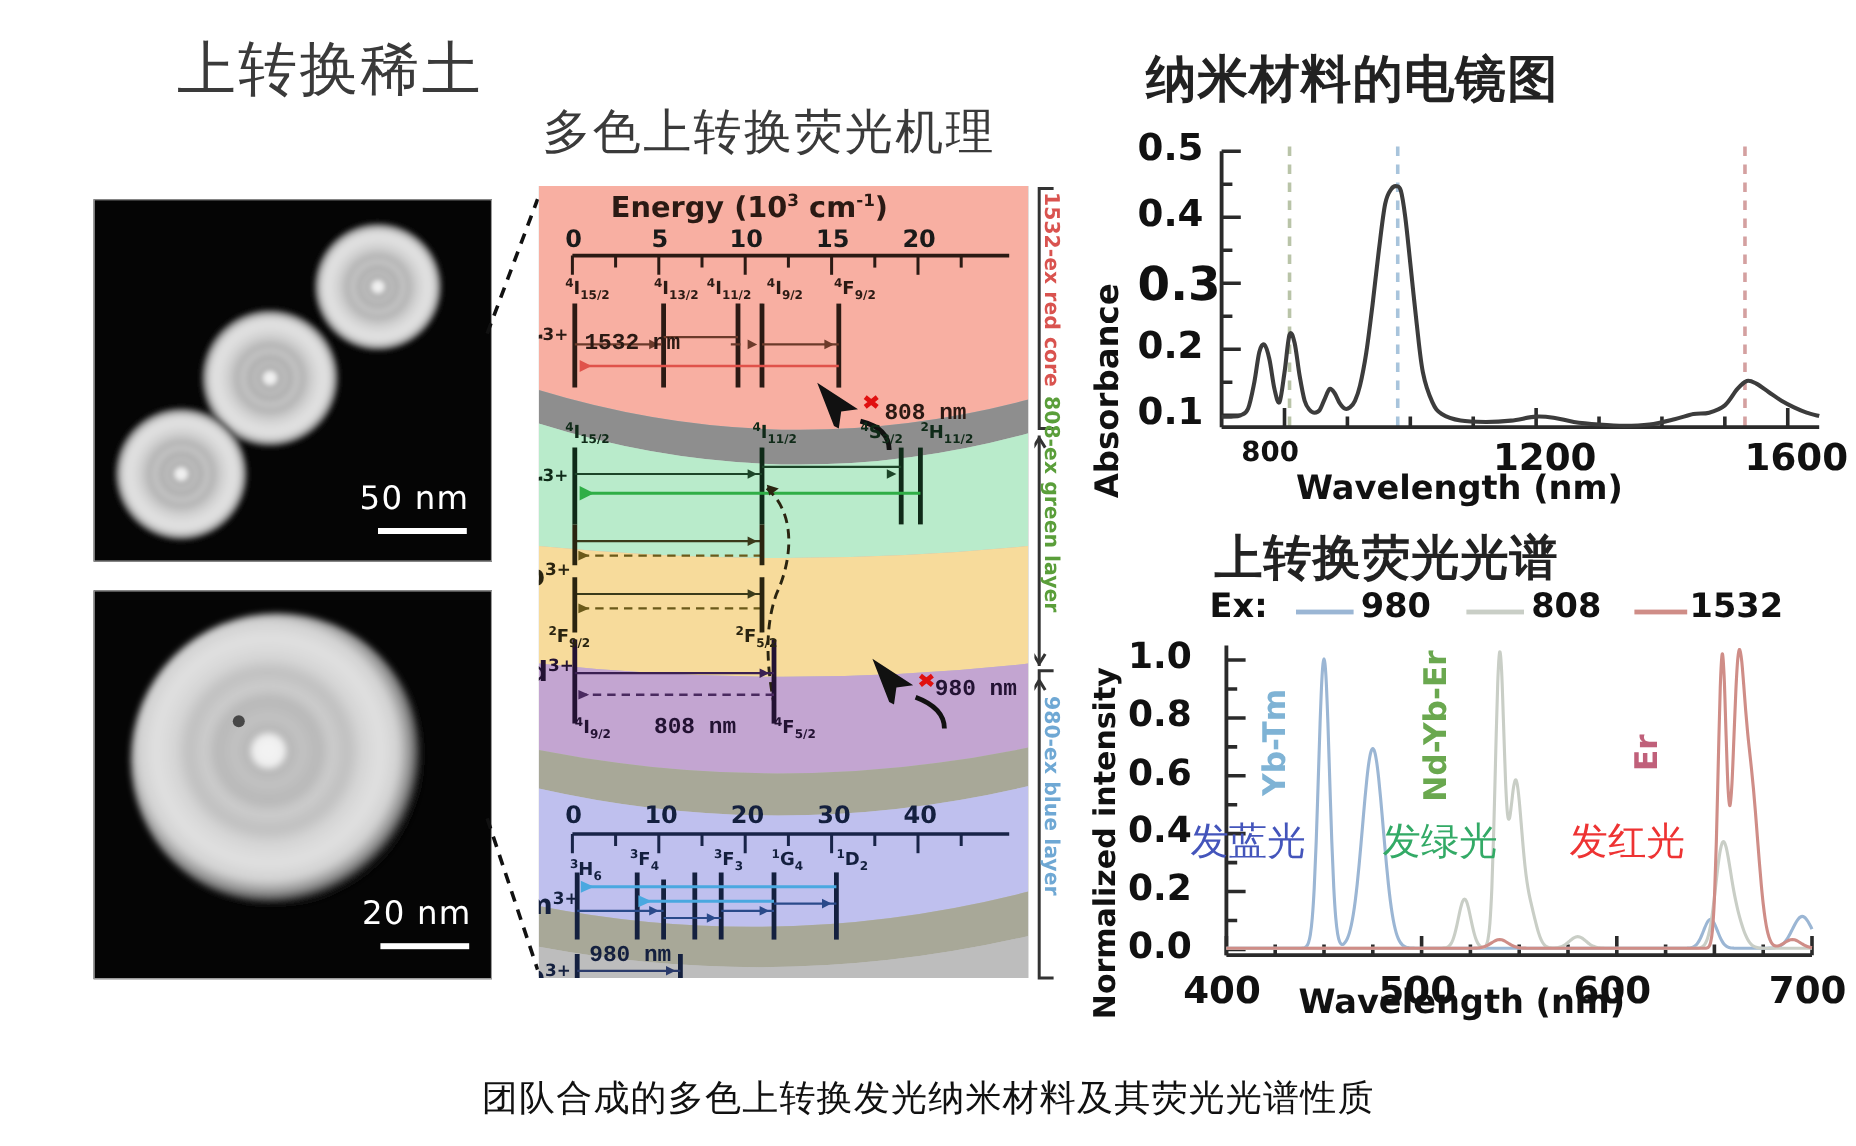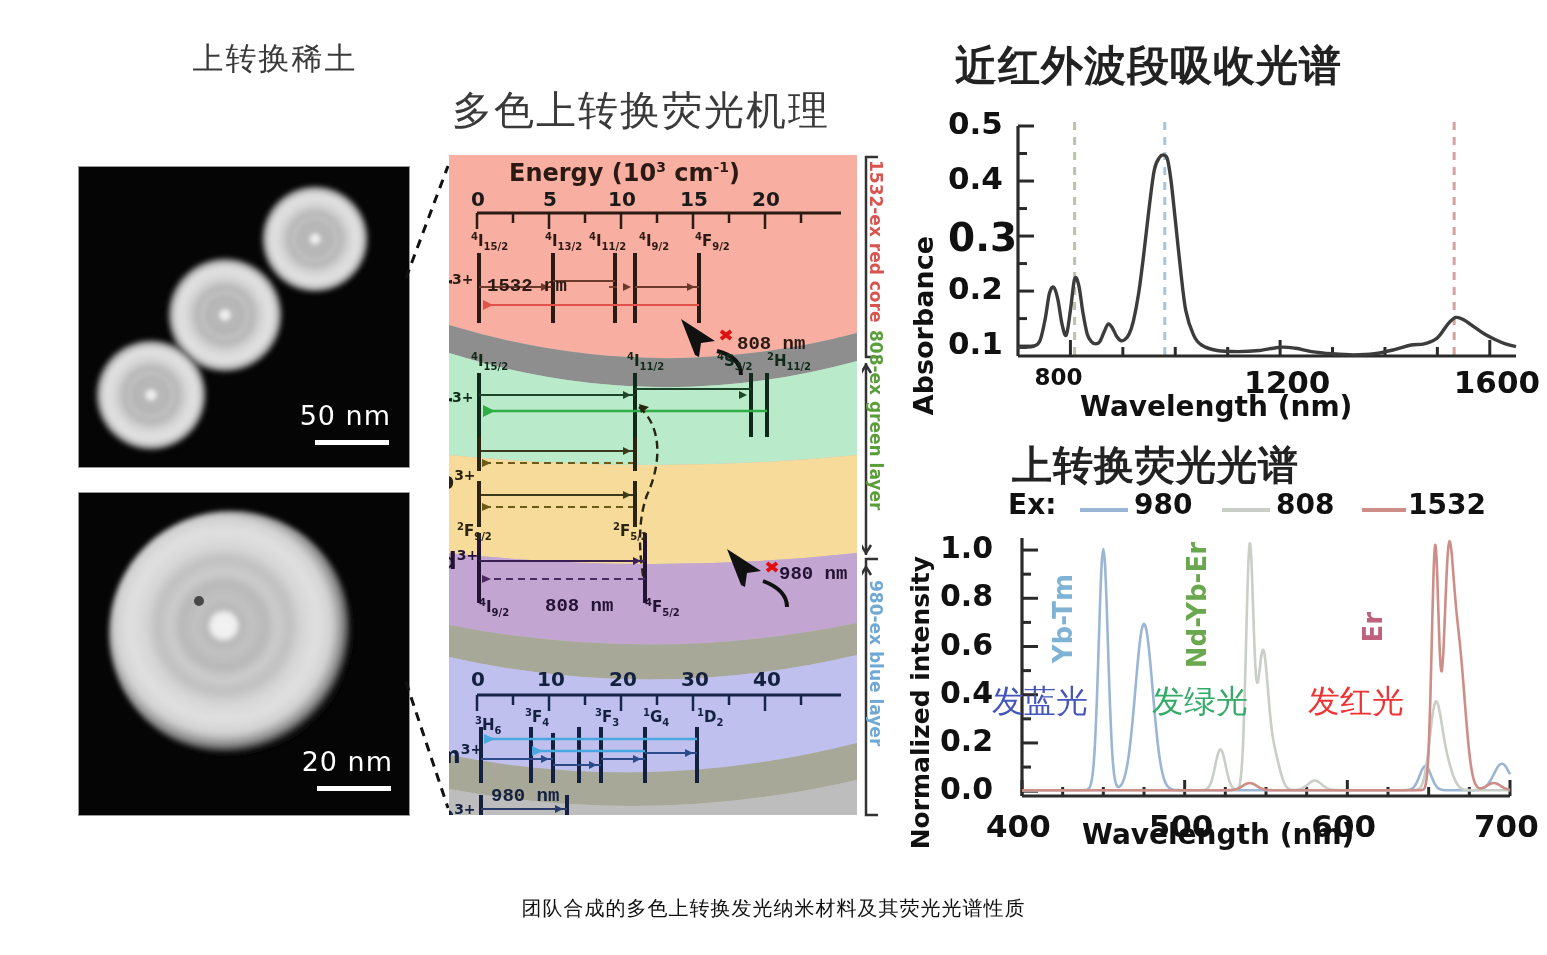--- a/index.html
+++ b/index.html
@@ -3,25 +3,25 @@
 <meta charset="utf-8">
 <style>
   html,body{margin:0;padding:0;background:#ffffff;}
   body{width:1547px;height:955px;font-family:"Liberation Sans",sans-serif;color:#1a1a1a;overflow:hidden;}
   #root{position:relative;width:1547px;height:955px;background:#fff;}
 
   .abs{position:absolute;}
 
   
   .cn-title{font-family:"DejaVu Serif",serif;font-weight:400;color:#3a3a3a;letter-spacing:2px;white-space:nowrap;}
-  #title-tem{left:110px;top:32px;font-size:31px;line-height:52px;text-align:center;width:330px;}
+  #title-tem{left:110px;top:32px;font-size:49px;line-height:52px;text-align:center;width:330px;}
   #title-mech{left:452px;top:84px;font-size:40px;line-height:52px;white-space:nowrap;}
   #title-abs{left:955px;top:40px;font-size:42px;line-height:52px;font-family:"DejaVu Sans",sans-serif;font-weight:700;color:#222;letter-spacing:1px;}
   #title-em{left:1012px;top:440px;font-size:40px;line-height:50px;font-family:"DejaVu Sans",sans-serif;font-weight:700;color:#222;letter-spacing:1px;}
-  #caption{left:0;top:895px;width:1547px;text-align:center;font-size:20px;font-family:"DejaVu Sans",sans-serif;color:#111;letter-spacing:1px;}
+  #caption{left:0;top:895px;width:1547px;text-align:center;font-size:30px;font-family:"DejaVu Sans",sans-serif;color:#111;letter-spacing:1px;}
 
   
   .tem{background:#050505;border:1px solid #9a9a9a;overflow:hidden;}
   #tem1{left:78px;top:166px;width:330px;height:300px;}
   #tem2{left:78px;top:492px;width:330px;height:322px;}
   .scalebar-txt{position:absolute;color:#fff;font-family:"DejaVu Sans",sans-serif;font-size:27px;font-weight:400;letter-spacing:1px;}
   .scalebar-line{position:absolute;background:#fff;height:5px;}
 
   
   #mech{left:449px;top:155px;width:408px;height:660px;overflow:hidden;background:#bdbdbd;}
@@ -50,21 +50,21 @@
 </style>
 </head>
 <body>
 
 <div id="root">
 
   <div class="abs cn-title" id="title-tem">
     <div>上转换稀土</div>
   </div>
   <div class="abs cn-title" id="title-mech">多色上转换荧光机理</div>
-  <div class="abs cn-title" id="title-abs">近红外波段吸收光谱</div>
+  <div class="abs cn-title" id="title-abs">纳米材料的电镜图</div>
   <div class="abs cn-title" id="title-em">上转换荧光光谱</div>
   <div class="abs" id="caption">团队合成的多色上转换发光纳米材料及其荧光光谱性质</div>
 
   <div class="abs tem" id="tem1">
     <svg width="330" height="300" viewBox="0 0 330 300">
       <defs>
         <radialGradient id="np1" cx="50%" cy="50%" r="50%">
           <stop offset="0%" stop-color="#f2f2f2"></stop>
           <stop offset="9%" stop-color="#efefef"></stop>
           <stop offset="12%" stop-color="#a8a8a8"></stop>

